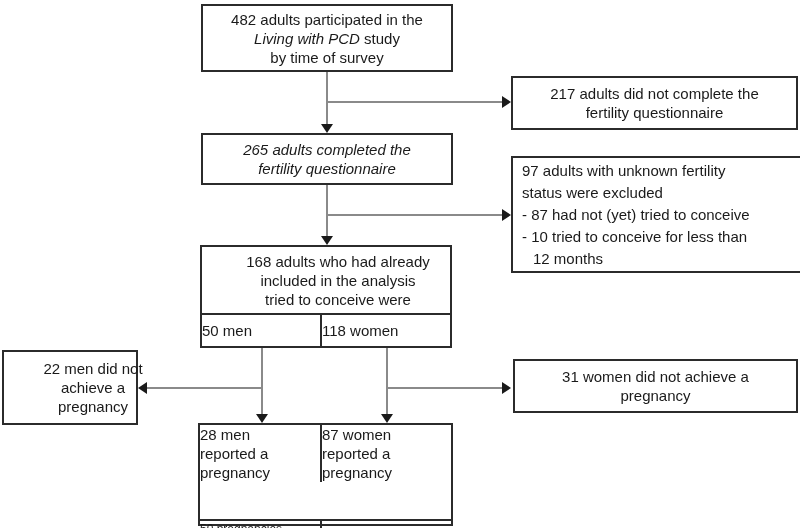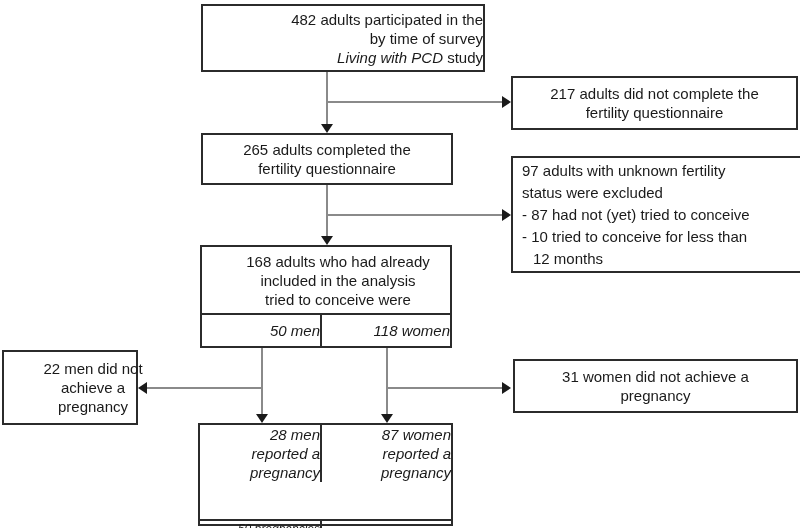--- a/index.html
+++ b/index.html
@@ -40,55 +40,54 @@
     display:flex;flex-direction:column;justify-content:center;align-items:center;
     text-align:center;
     margin-left:24px;
   }
   .split{
     display:flex;
     border-top:2px solid #2b2b2b;
   }
   .cell{
     box-sizing:border-box;
-    display:flex;flex-direction:column;justify-content:center;align-items:flex-end;
+    display:flex;flex-direction:column;justify-content:center;align-items:flex-start;
     text-align:center;
-    font-style:italic;
   }
   .cell.first{border-right:2px solid #2b2b2b;}
   .subrow{height:31px;}
   .mainrow{height:74px;}
   .footrow{height:27px;font-size:12px;line-height:16px;}
   
   .vline,.hline{position:absolute;background:#8a8a8a;}
   .vline{width:2px;}
   .hline{height:2px;}
   
   .arr{position:absolute;width:0;height:0;}
   .arr-down{border-left:6px solid transparent;border-right:6px solid transparent;border-top:9px solid #1a1a1a;}
   .arr-right{border-top:6px solid transparent;border-bottom:6px solid transparent;border-left:9px solid #1a1a1a;}
   .arr-left{border-top:6px solid transparent;border-bottom:6px solid transparent;border-right:9px solid #1a1a1a;}
 </style>
 </head>
 <body>
 
 <div class="canvas">
 
-  <div class="box center" style="left:201px;top:4px;width:284px;height:68px;align-items:flex-end;">
+  <div class="box center" style="left:201px;top:4px;width:252px;height:68px;">
     <div class="ln">482 adults participated in the</div>
+    <div class="ln"><span class="it">Living with PCD</span><span> study</span></div>
     <div class="ln">by time of survey</div>
-    <div class="ln"><span class="it">Living with PCD</span><span> study</span></div>
   </div>
 
   <div class="box center" style="left:511px;top:76px;width:287px;height:54px;">
     <div class="ln">217 adults did not complete the</div>
     <div class="ln">fertility questionnaire</div>
   </div>
 
-  <div class="box center" style="left:201px;top:133px;width:252px;height:52px;">
+  <div class="box center" style="left:201px;top:133px;width:252px;height:52px;font-style:italic;">
     <div class="ln">265 adults completed the</div>
     <div class="ln">fertility questionnaire</div>
   </div>
 
   <div class="box excluded" style="left:511px;top:156px;width:325px;height:117px;">
     <div class="ln">97 adults with unknown fertility</div>
     <div class="ln">status were excluded</div>
     <div class="ln">- 87 had not (yet) tried to conceive</div>
     <div class="ln">- 10 tried to conceive for less than</div>
     <div class="ln indent">12 months</div>

